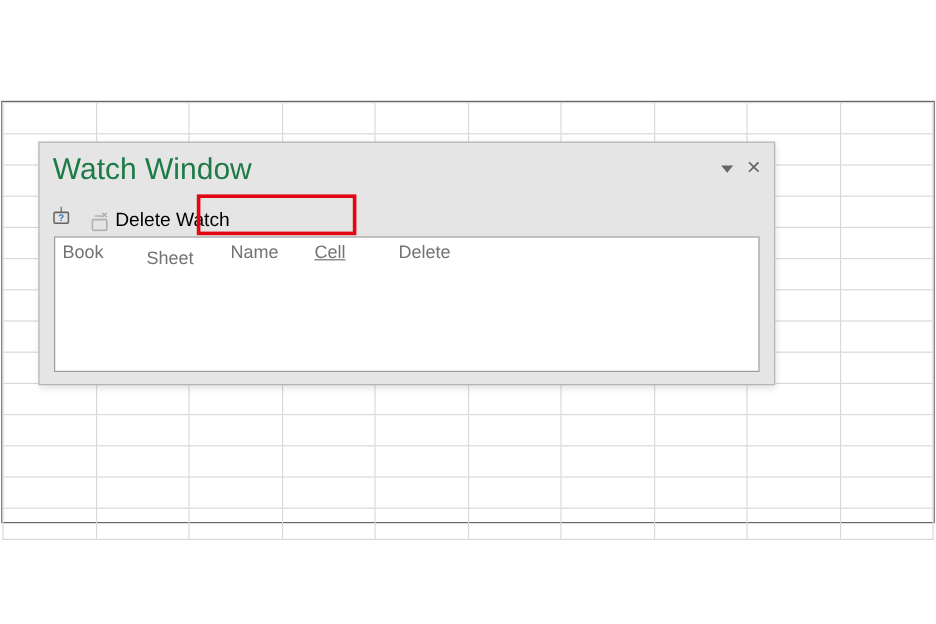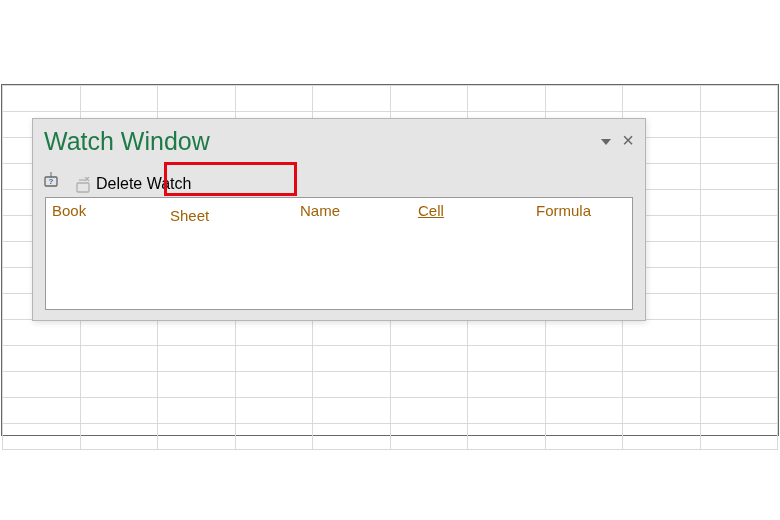--- a/index.html
+++ b/index.html
@@ -108,31 +108,30 @@
     bottom: 10px;
     background: #ffffff;
     border: 1px solid #9a9a9a;
     box-sizing: border-box;
   }
   .listhead {
     display: flex;
     height: 24px;
     align-items: center;
     font-size: 15px;
-    color: #a16207;
-    gap: 48px;
+    color: #737373;
   }
   .listhead > div {
     padding-left: 6px;
     flex: 0 0 auto;
     box-sizing: border-box;
   }
   .col-book   { width: 70px; }
   .col-sheet  { width: 70px; margin-top: 11px; }
-  .col-name   { width: 70px; margin-left: 12px; }
+  .col-name   { width: 70px; }
   .col-cell   { width: 70px; text-decoration: underline; }
   .col-value  { width: 160px; }
   .col-formula{ flex: 1; }
 
   .dropdown-tri {
     width: 0; height: 0;
     border-left: 5px solid transparent;
     border-right: 5px solid transparent;
     border-top: 6px solid #666;
     display: inline-block;
@@ -347,19 +346,19 @@
       <span>Delete Watch</span>
     </button>
   </div>
 
   <div class="listarea">
     <div class="listhead">
       <div class="col-book">Book</div>
       <div class="col-sheet">Sheet</div>
       <div class="col-name">Name</div>
       <div class="col-cell">Cell</div>
-      <div class="col-formula">Formula</div>
+      <div class="col-formula">Delete</div>
     </div>
   </div>
 
 </div>
 
 <div class="highlight" style="left:164px; top:162px; width:133px; height:34px;"></div>
 
 </body></html>

